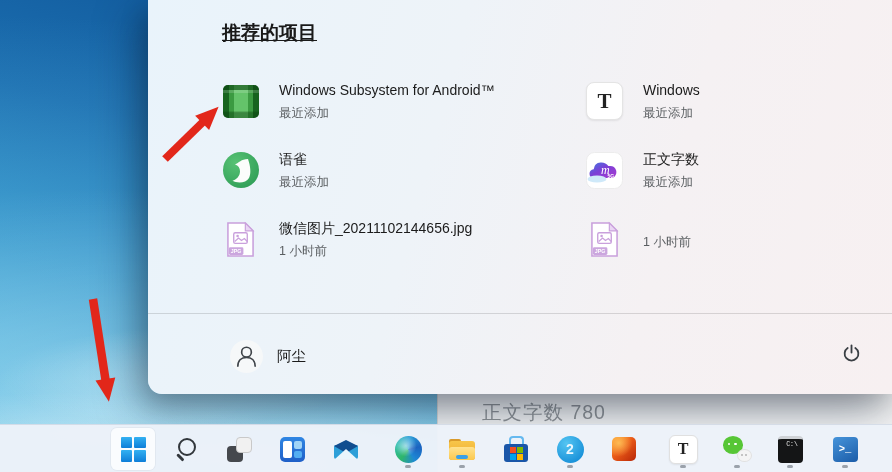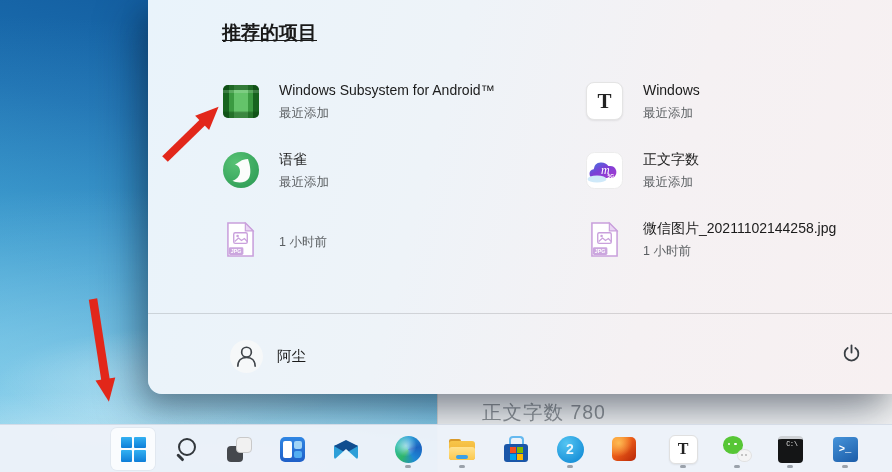--- a/index.html
+++ b/index.html
@@ -239,37 +239,37 @@
           <path d="M2,2 h18 l8,8 v26 h-26 z" fill="#fff" stroke="#c9a0dc" stroke-width="1.6"></path>
           <path d="M20,2 l8,8 h-8 z" fill="#ead7f4" stroke="#c9a0dc" stroke-width="1.2"></path>
           <rect x="8" y="12" width="14" height="11" rx="1.5" fill="none" stroke="#c9a0dc" stroke-width="1.4"></rect>
           <circle cx="12" cy="15.5" r="1.3" fill="#c9a0dc"></circle>
           <path d="M9,21 l4,-3.5 l3,2.5 l3,-2 l3,3" stroke="#c9a0dc" stroke-width="1.3" fill="none"></path>
           <rect x="3" y="27" width="15" height="8" rx="1.5" fill="#cba6de"></rect>
           <text x="10.5" y="33" text-anchor="middle" font-size="5.5" fill="#ffffff" font-weight="bold">JPG</text>
         </svg>
       </div>
       <div class="rtext">
+        <div class="rtitle">微信图片_20211102144656.jpg</div>
         <div class="rsub">1 小时前</div>
       </div>
     </div>
     <div class="rec-item r3c2">
       <div class="ric ic-box">
         <svg width="29" height="37" viewBox="0 0 30 38">
           <path d="M2,2 h18 l8,8 v26 h-26 z" fill="#fff" stroke="#c9a0dc" stroke-width="1.6"></path>
           <path d="M20,2 l8,8 h-8 z" fill="#ead7f4" stroke="#c9a0dc" stroke-width="1.2"></path>
           <rect x="8" y="12" width="14" height="11" rx="1.5" fill="none" stroke="#c9a0dc" stroke-width="1.4"></rect>
           <circle cx="12" cy="15.5" r="1.3" fill="#c9a0dc"></circle>
           <path d="M9,21 l4,-3.5 l3,2.5 l3,-2 l3,3" stroke="#c9a0dc" stroke-width="1.3" fill="none"></path>
           <rect x="3" y="27" width="15" height="8" rx="1.5" fill="#cba6de"></rect>
           <text x="10.5" y="33" text-anchor="middle" font-size="5.5" fill="#ffffff" font-weight="bold">JPG</text>
         </svg>
       </div>
       <div class="rtext">
-        <div class="rtitle">微信图片_20211102144258.jpg</div>
         <div class="rsub">1 小时前</div>
       </div>
     </div>
 
     <div class="separator"></div>
 
     <div class="user-bar">
       <div class="user-chip">
         <svg width="33" height="33" viewBox="0 0 34 34">
           <circle cx="17" cy="17" r="17" fill="#f6f8f9"></circle>

